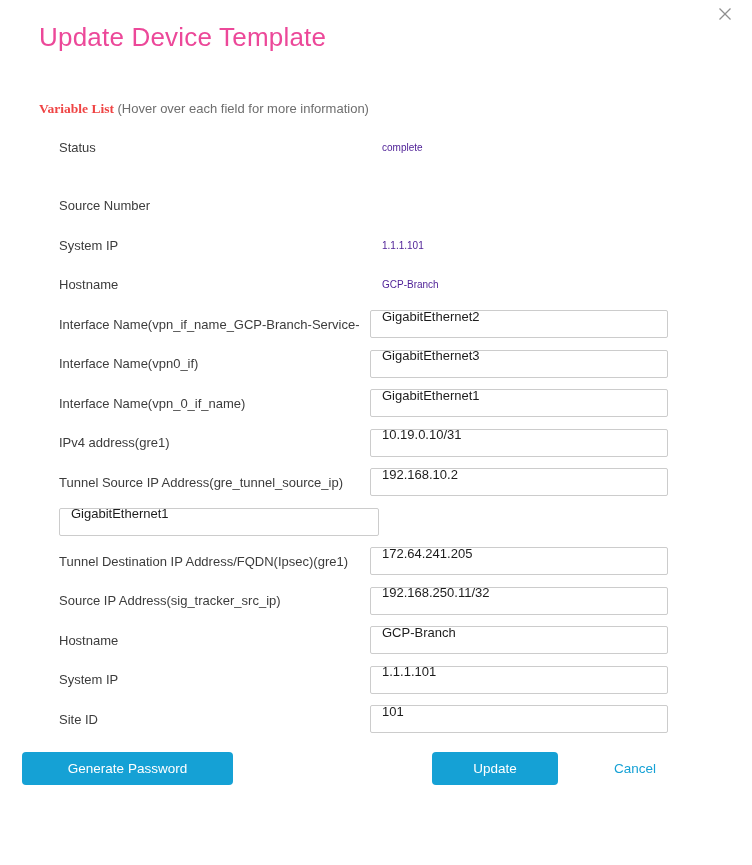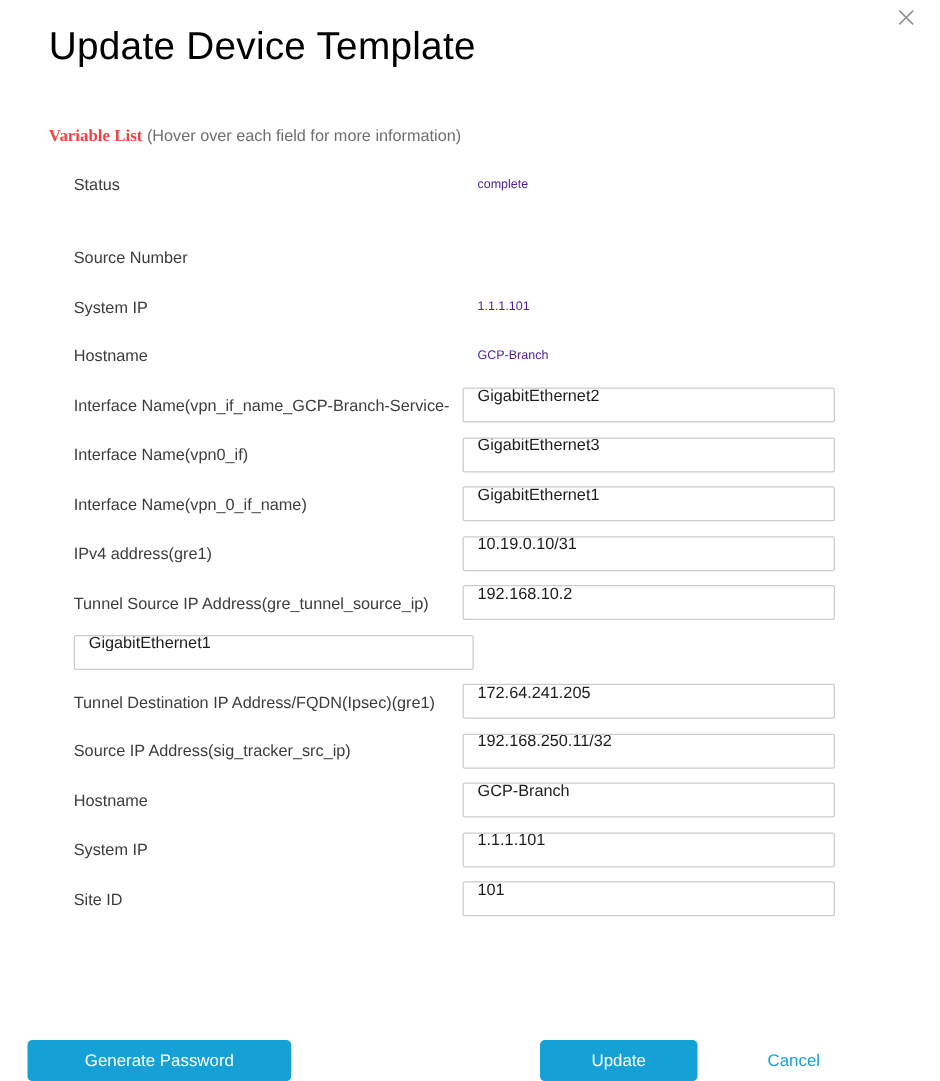--- a/index.html
+++ b/index.html
@@ -12,21 +12,21 @@
     overflow:hidden;
   }
   .close-btn {
     position:absolute; top:5px; right:18px;
     width:18px; height:18px;
     display:flex; align-items:center; justify-content:center;
     cursor:pointer; background:none; border:none;
   }
   .content { padding:20px 84px 0 39px; }
   .title {
-    font-size:31px; font-weight:400; color:#000000;
+    font-size:26px; font-weight:400; color:#ec4899;
     line-height:34px; margin-bottom:46px;
     letter-spacing:0.2px;
   }
   .section-header {
     font-size:13px; line-height:17px; color:#6e6e6e;
     margin-bottom:16px;
   }
   .section-title { font-weight:700; color:#ef4444; font-size:13.5px;font-family:Liberation Serif, serif; }
   .row { display:flex; align-items:center; height:28px; margin-bottom:11.5px;margin-left:20px; }
   .row-label {
@@ -37,21 +37,21 @@
   .row-value-text { font-size:10px; color:#4c1d95; padding-left:12px; }
   .row-input {
     width:320px; height:28px;
     border:1px solid #cccccc; border-radius:2px;
     padding:0 10px 16px 11px;
     font-size:13px; color:#1c1c1c;
     font-family:"Liberation Sans", sans-serif;
     background:#ffffff; outline:none;
   }
   .spacer-row { height:19px; }
-  .footer { position:absolute; left:0; top:832px; width:680px; height:33px; }
+  .footer { position:absolute; left:0; top:752px; width:680px; height:33px; }
   .btn {
     background:#15a1d5; color:#ffffff;
     border:none; border-radius:4px;
     height:33px; font-size:13.5px;
     font-family:"Liberation Sans", sans-serif;
     cursor:pointer;
     position:absolute; top:0;
   }
   .btn-generate { left:22px; width:211px; }
   .btn-update  { left:432px; width:126px; }

